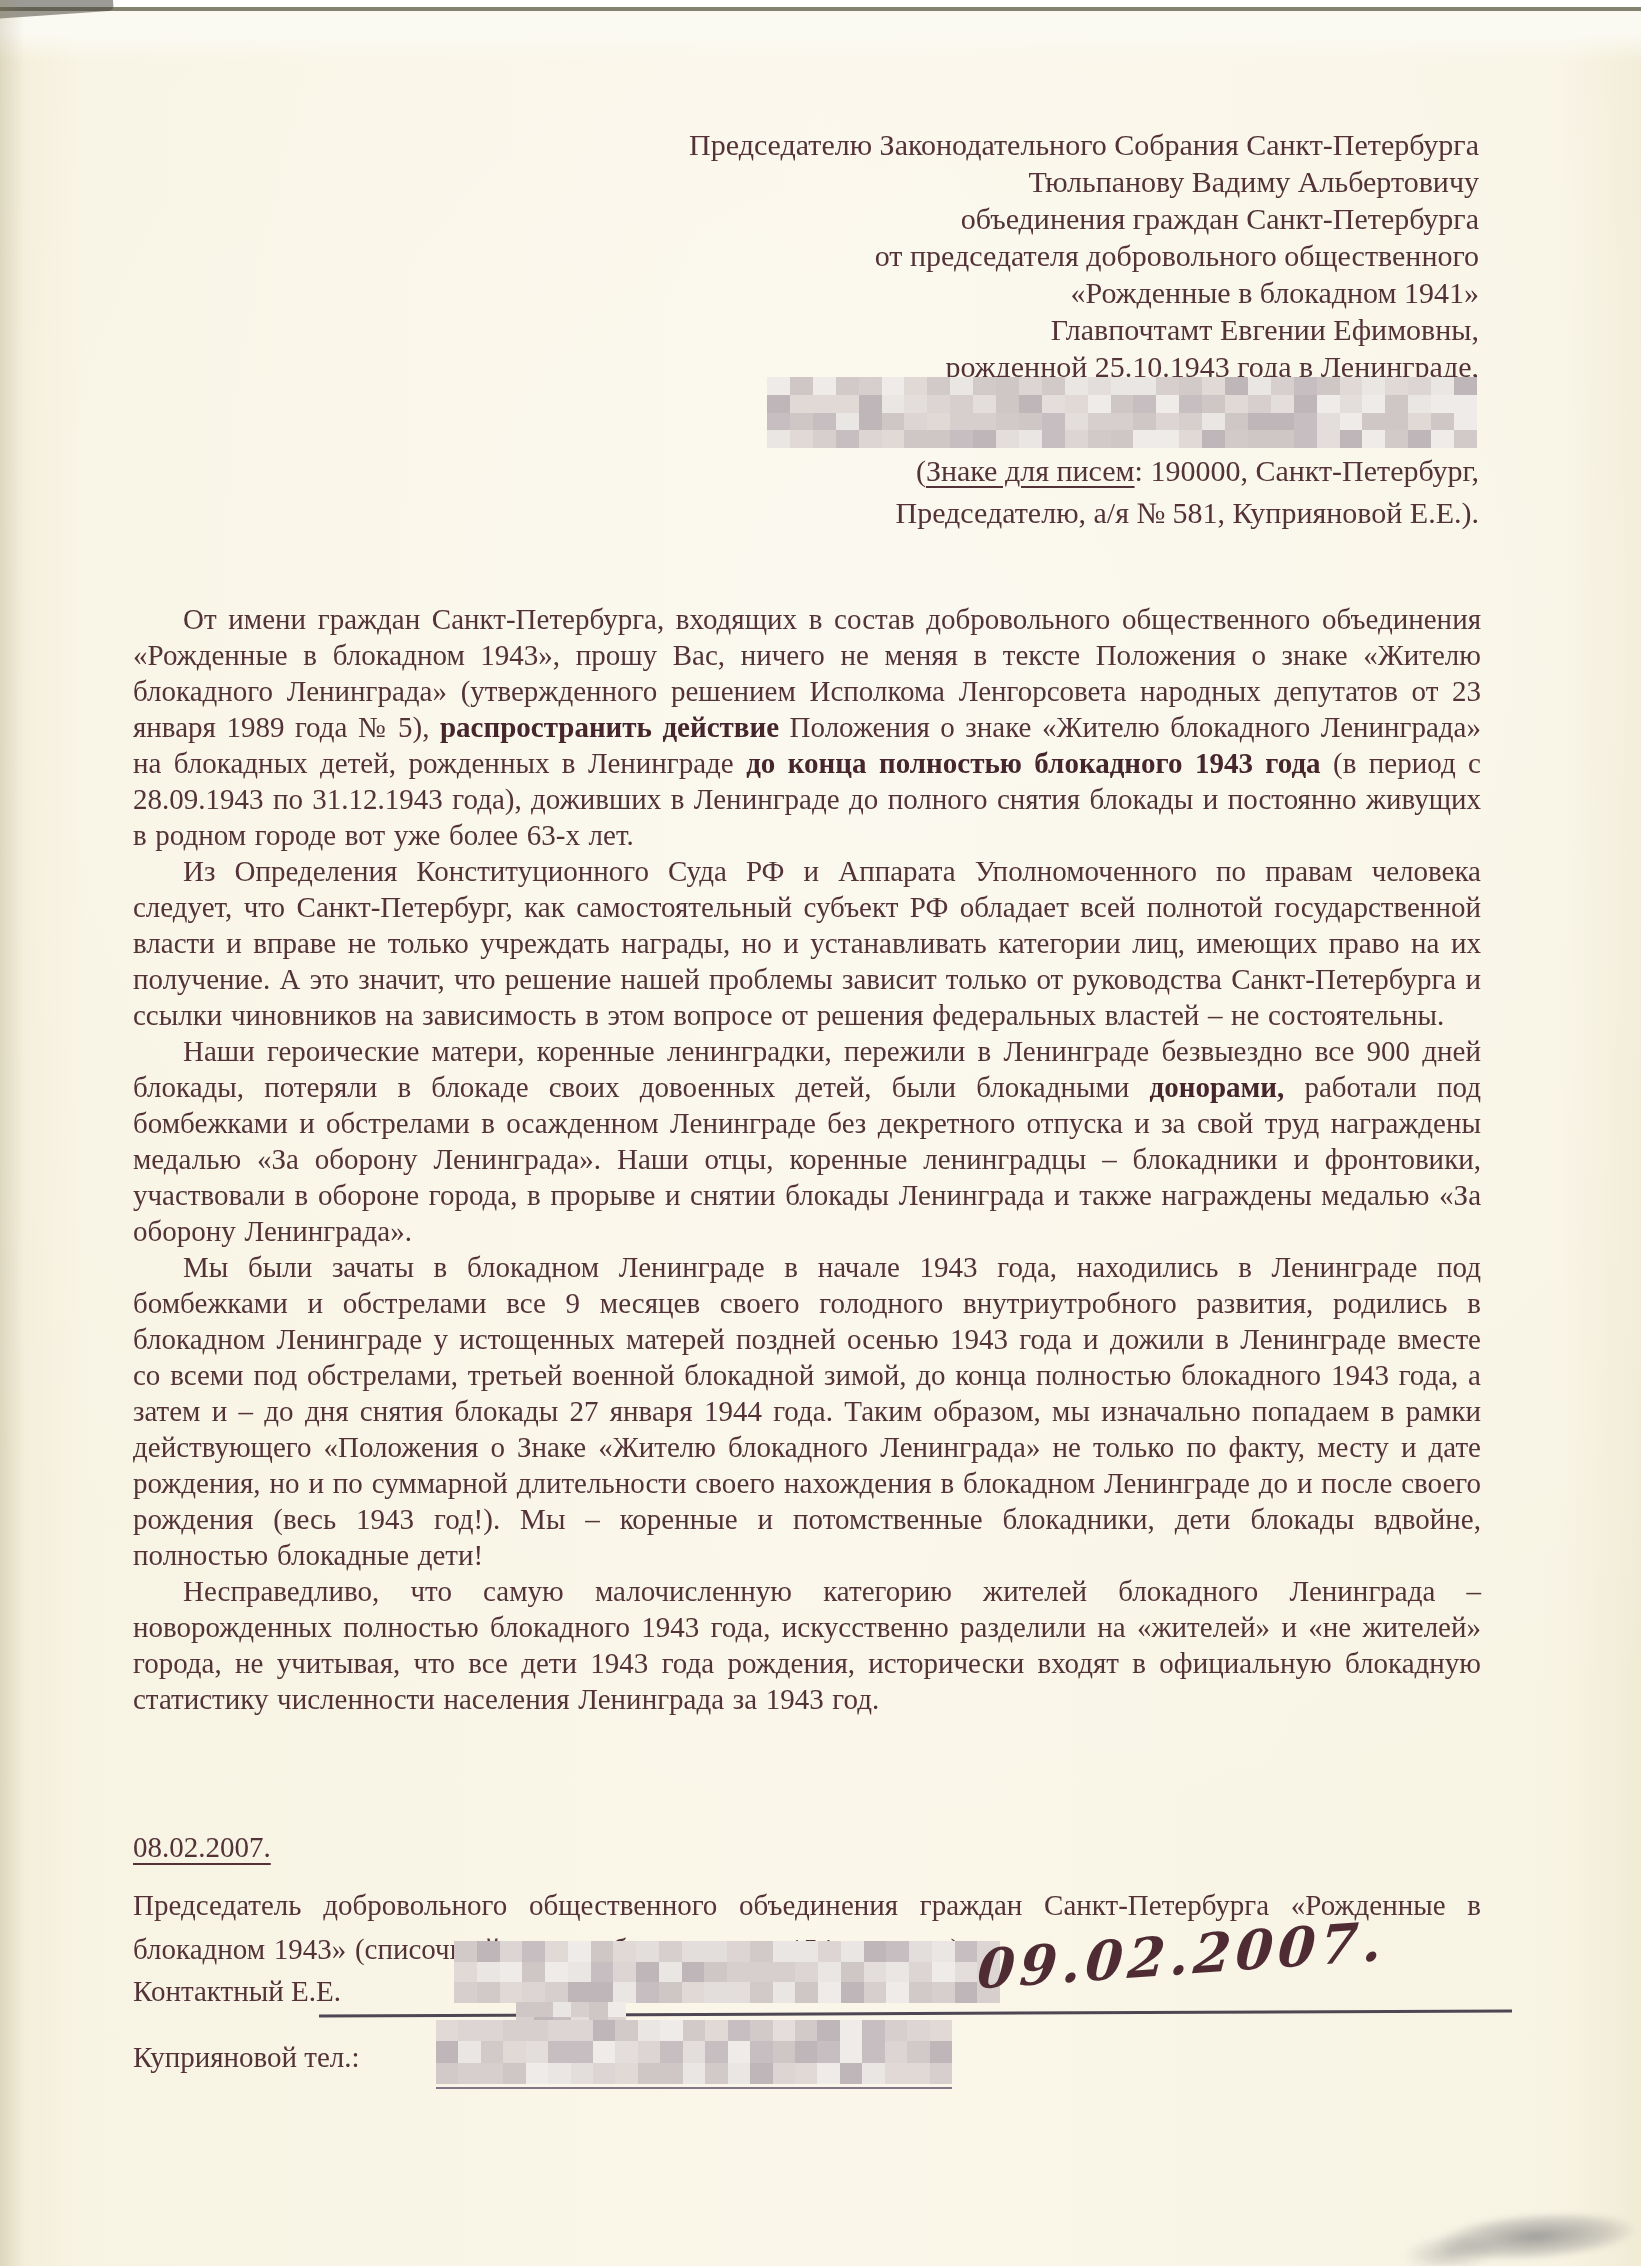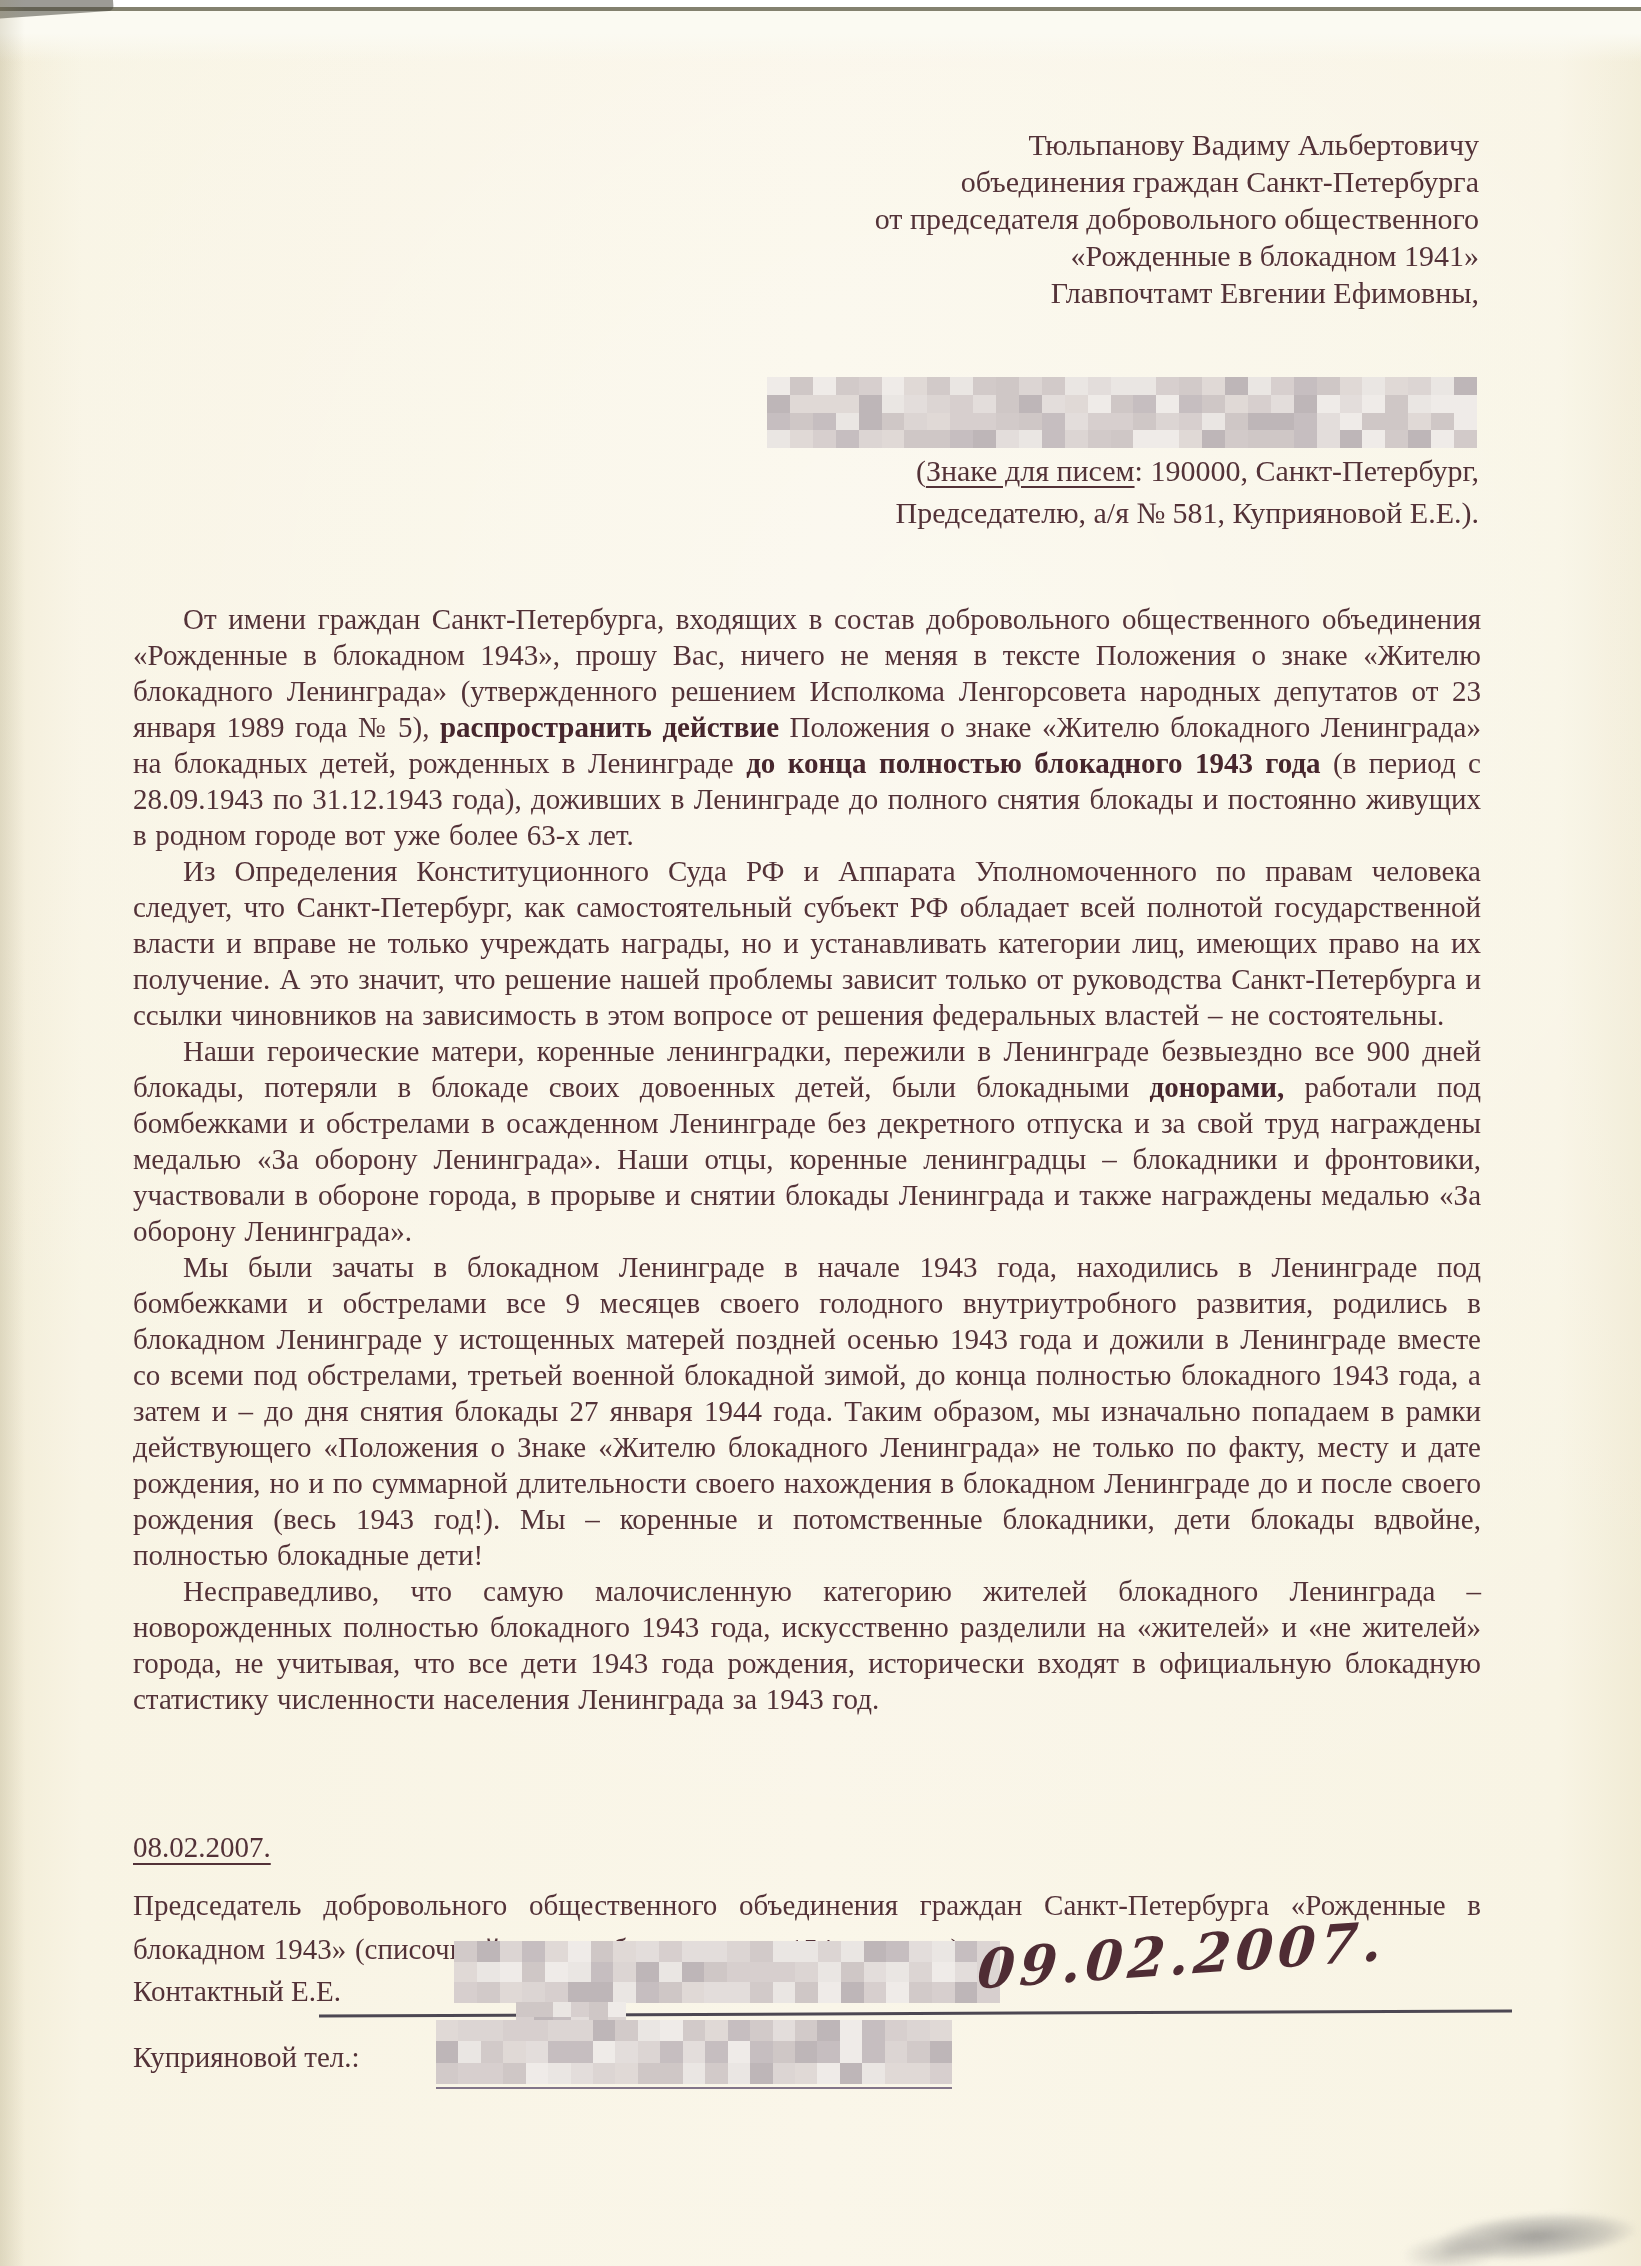--- a/index.html
+++ b/index.html
@@ -100,25 +100,27 @@
 </head>
 <body>
 
 <div class="page">
 
   <div class="top-strip"></div>
   <div class="corner-mark"></div>
   <div class="left-shade"></div>
 
   <div class="recipient">
+      <div>Председателю Законодательного Собрания Санкт-Петербурга</div>
       <div>Тюльпанову Вадиму Альбертовичу</div>
       <div>объединения граждан Санкт-Петербурга</div>
       <div>от председателя добровольного общественного</div>
       <div>«Рожденные в блокадном 1941»</div>
       <div>Главпочтамт Евгении Ефимовны,</div>
+      <div>рожденной 25.10.1943 года в Ленинграде,</div>
     </div>
 
   <div class="pixelate redact-address" style="display: grid; grid-template-columns: repeat(31, 1fr); grid-auto-rows: 1fr;">
       <div style="background: rgb(239, 235, 232);"></div>
       <div style="background: rgb(207, 199, 198);"></div>
       <div style="background: rgb(239, 235, 232);"></div>
       <div style="background: rgb(210, 202, 201);"></div>
       <div style="background: rgb(215, 207, 206);"></div>
       <div style="background: rgb(239, 235, 232);"></div>
       <div style="background: rgb(224, 217, 214);"></div>

